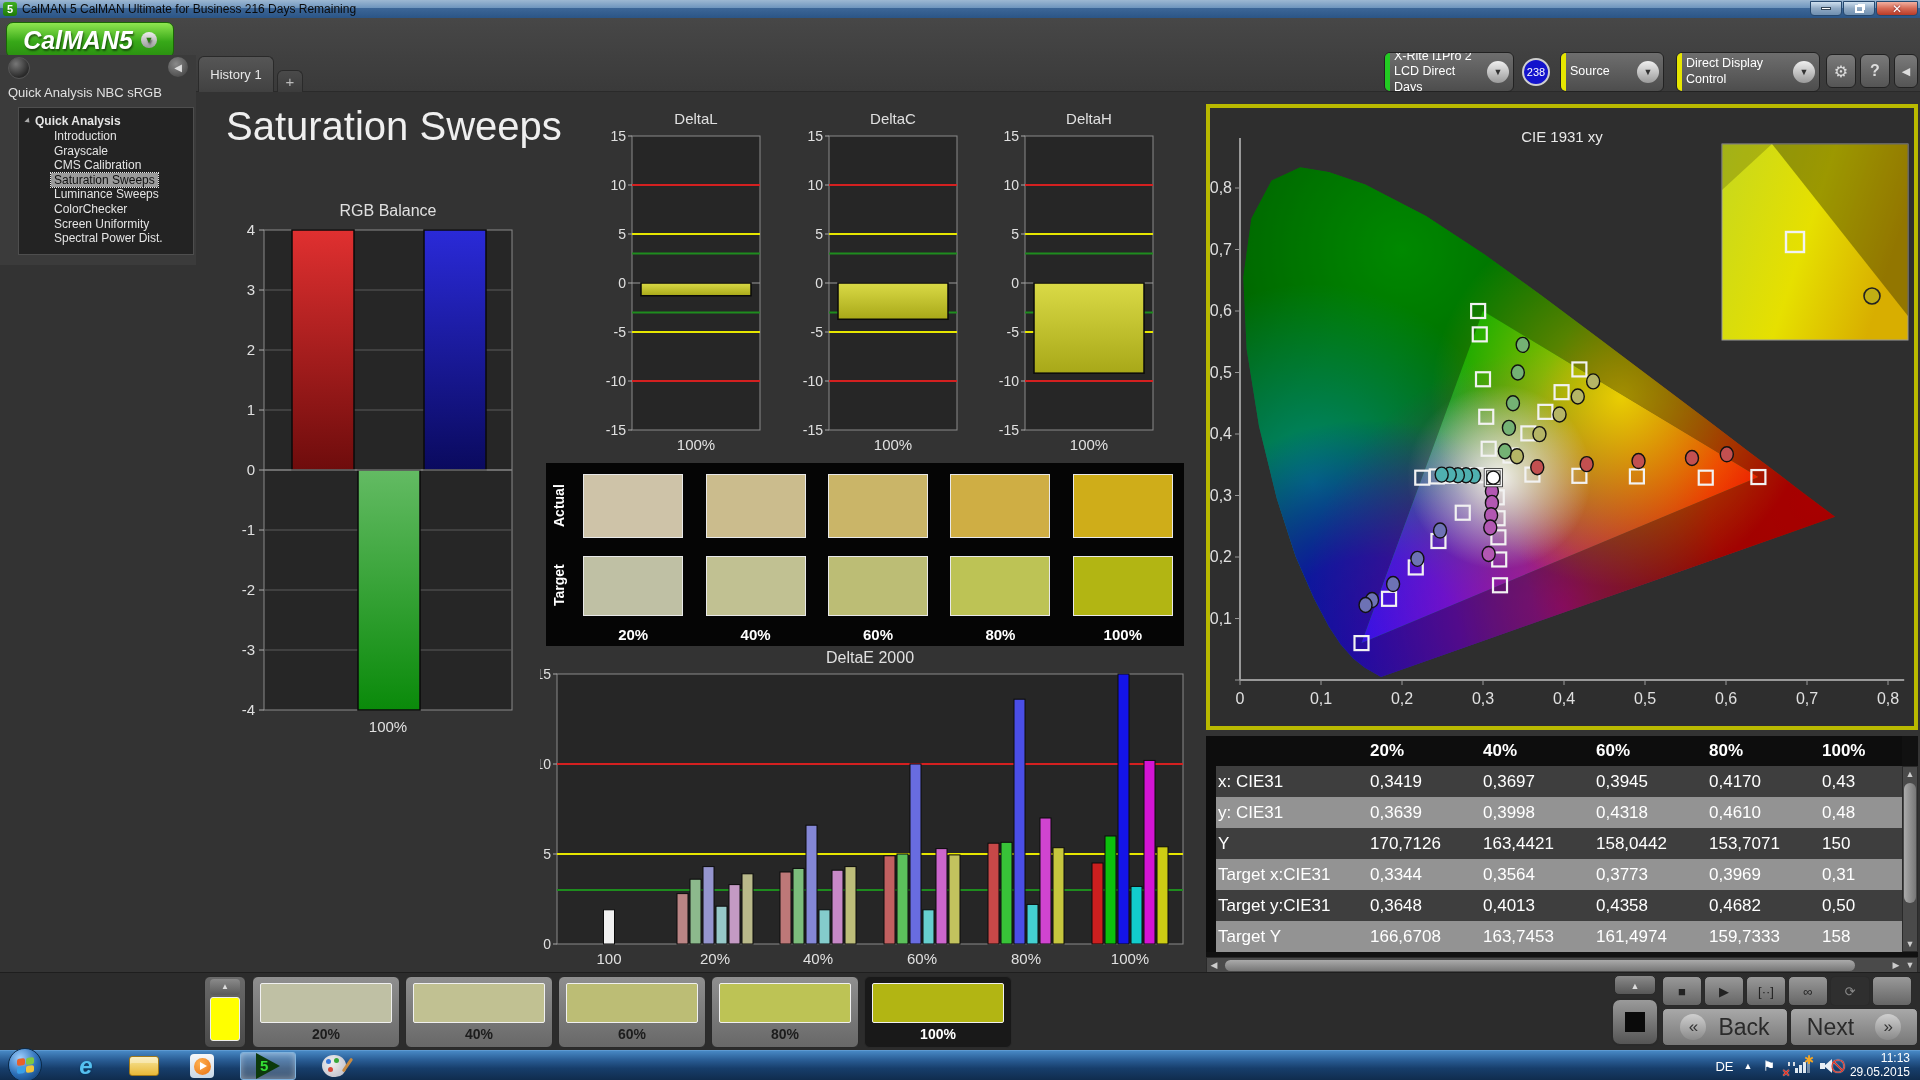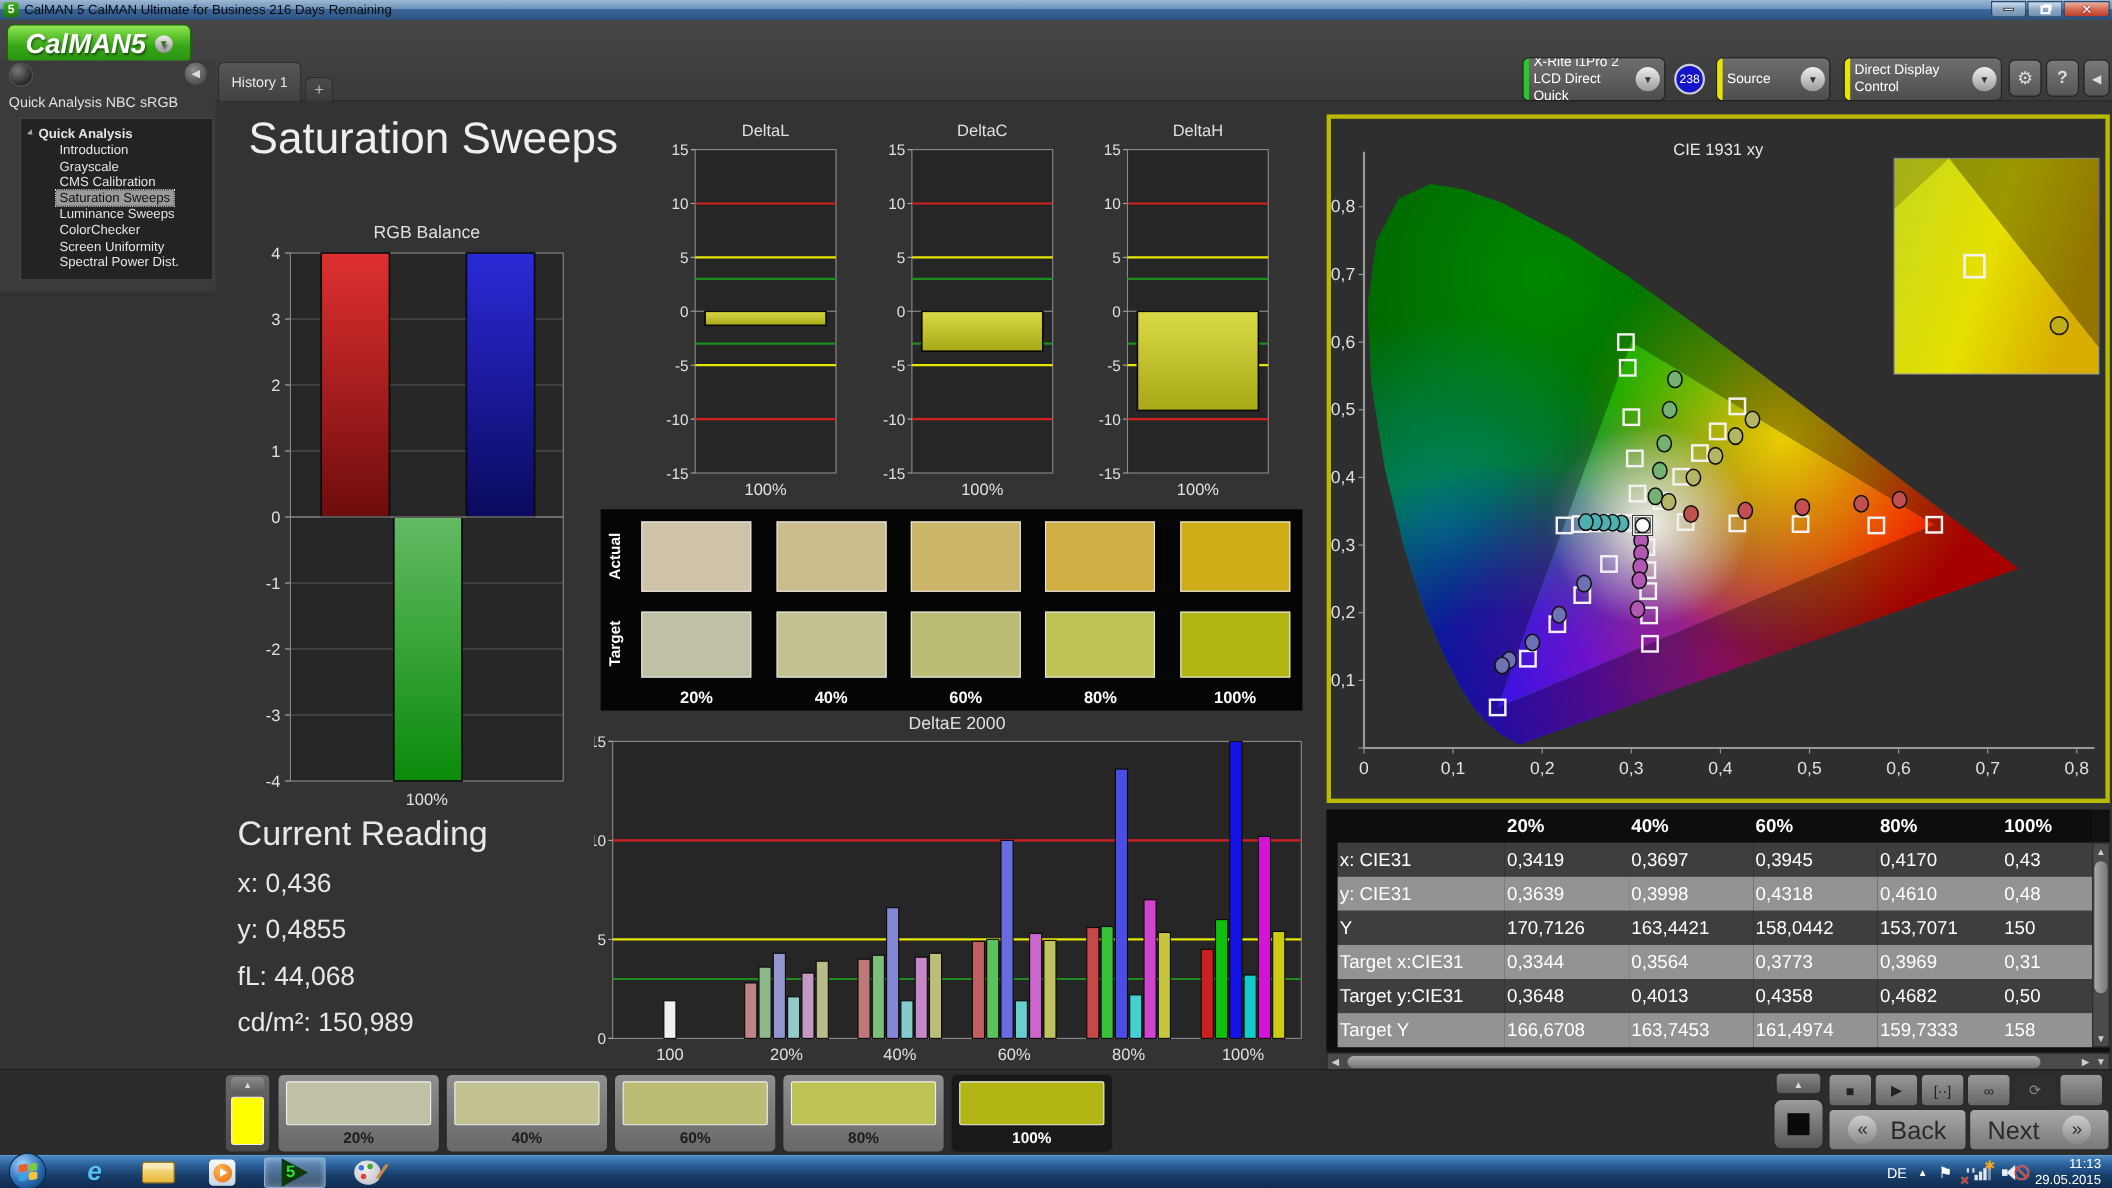--- a/index.html
+++ b/index.html
@@ -195,21 +195,21 @@
       <span>History 1</span>
     </div>
     <div class="tab add" style="left:277px;width:26px;height:22px;top:52px;">
       <span>+</span>
     </div>
 
     <div class="toolbtn" style="left:1384px;width:130px;">
       <div class="stripe" id="meterStripe" style="background: rgb(34, 204, 34);"></div>
       <div class="tlabel">
         <div>X-Rite i1Pro 2</div>
-        <div>LCD Direct Quick</div>
+        <div>LCD Direct Days</div>
       </div>
       <div class="arr">▼</div>
     </div>
     <div class="badge" style="left:1522px;">238</div>
     <div class="toolbtn" style="left:1560px;width:104px;">
       <div class="stripe" id="sourceStripe" style="background: rgb(230, 230, 0);"></div>
       <div class="tlabel">
           <div>Source</div>
         </div>
       <div class="arr">▼</div>
@@ -397,27 +397,20 @@
           <line x1="34" y1="75" x2="162" y2="75" stroke="#d42020" stroke-width="2"></line>
           <line x1="34" y1="124" x2="162" y2="124" stroke="#e6e600" stroke-width="2"></line>
           <line x1="34" y1="143.6" x2="162" y2="143.6" stroke="#1e8c1e" stroke-width="2"></line>
           <line x1="34" y1="202.4" x2="162" y2="202.4" stroke="#1e8c1e" stroke-width="2"></line>
           <line x1="34" y1="222" x2="162" y2="222" stroke="#e6e600" stroke-width="2"></line>
           <line x1="34" y1="271" x2="162" y2="271" stroke="#d42020" stroke-width="2"></line>
           <rect x="43" y="173" width="110" height="90.16" fill="url(#dhBoxg)" stroke="#0a0a0a" stroke-width="1.5"></rect>
           <text x="98" y="340" font-size="15" text-anchor="middle" fill="#e0e0e0">100%</text>
         </svg></div>
 
-    <div class="reading">
-      <div class="rtitle">Current Reading</div>
-      <div class="rline">x: 0,436</div>
-      <div class="rline">y: 0,4855</div>
-      <div class="rline">fL: 44,068</div>
-      <div class="rline">cd/m²: 150,989</div>
-    </div>
 
     <div class="swpanel" id="swPanel">
         <div class="vlab">Actual</div>
         <div class="cell">
           <div class="sw" style="background: rgb(206, 195, 168);"></div>
         </div>
         <div class="cell">
           <div class="sw" style="background: rgb(203, 188, 141);"></div>
         </div>
         <div class="cell">

